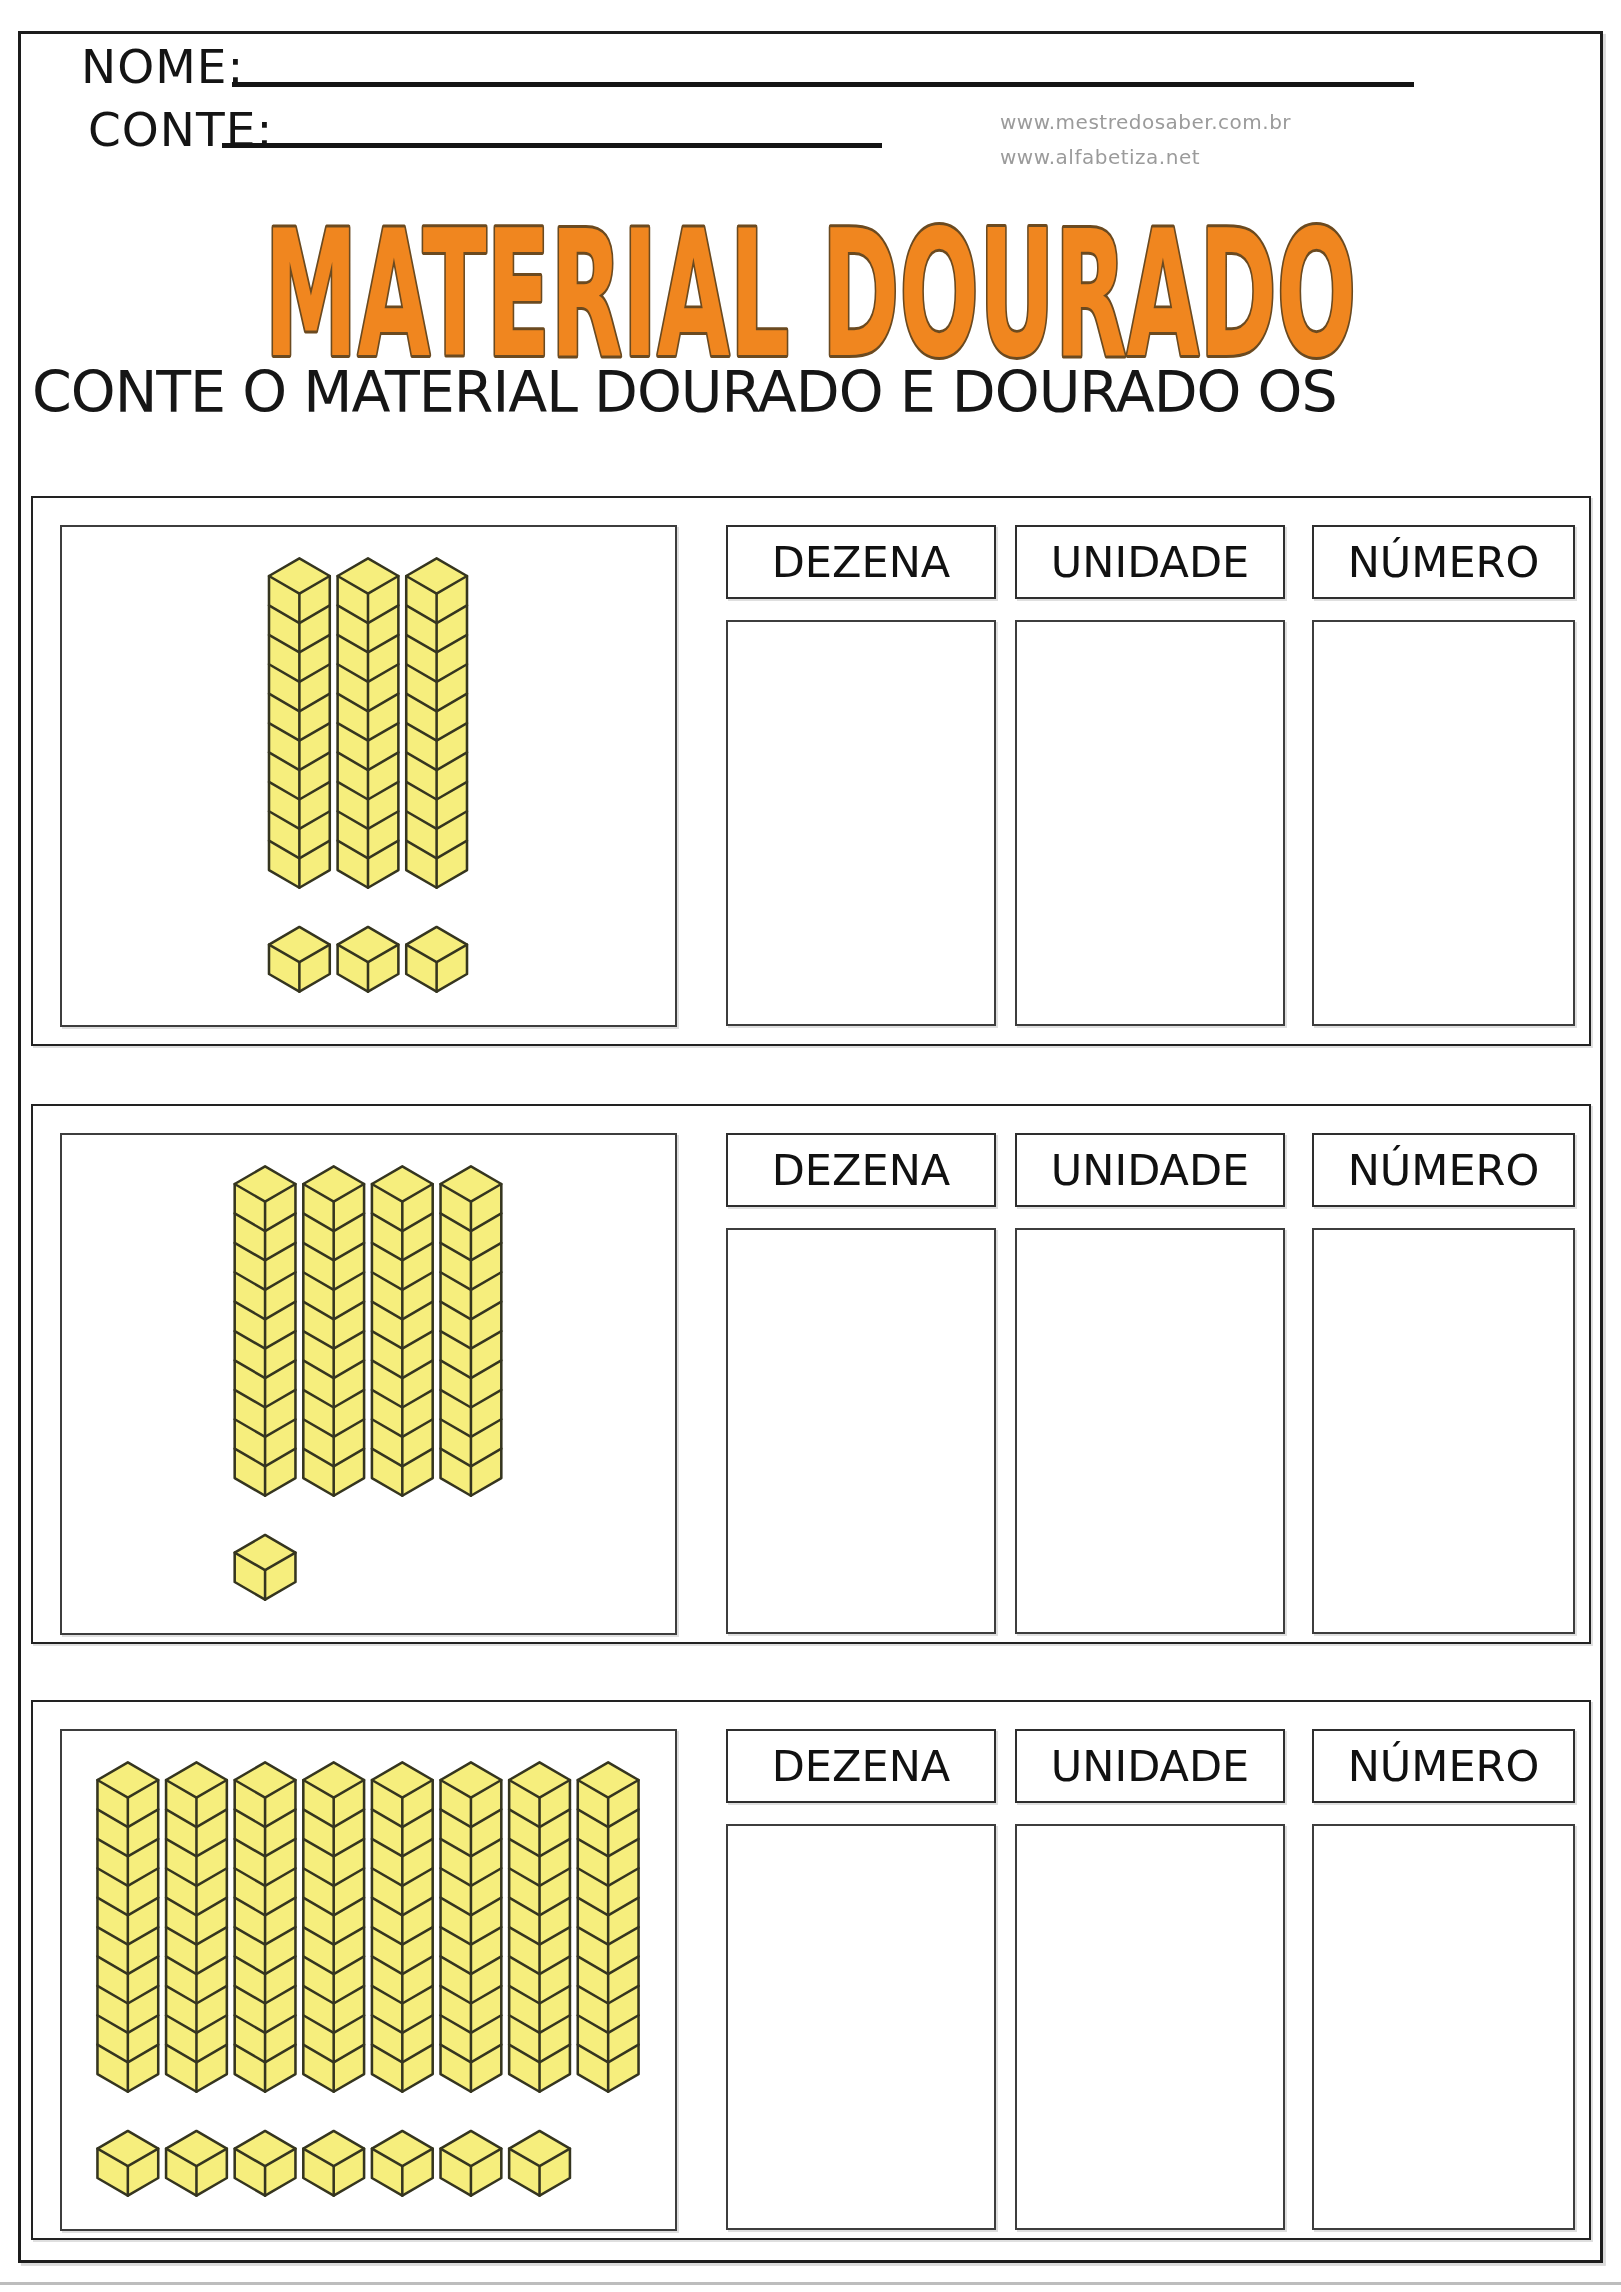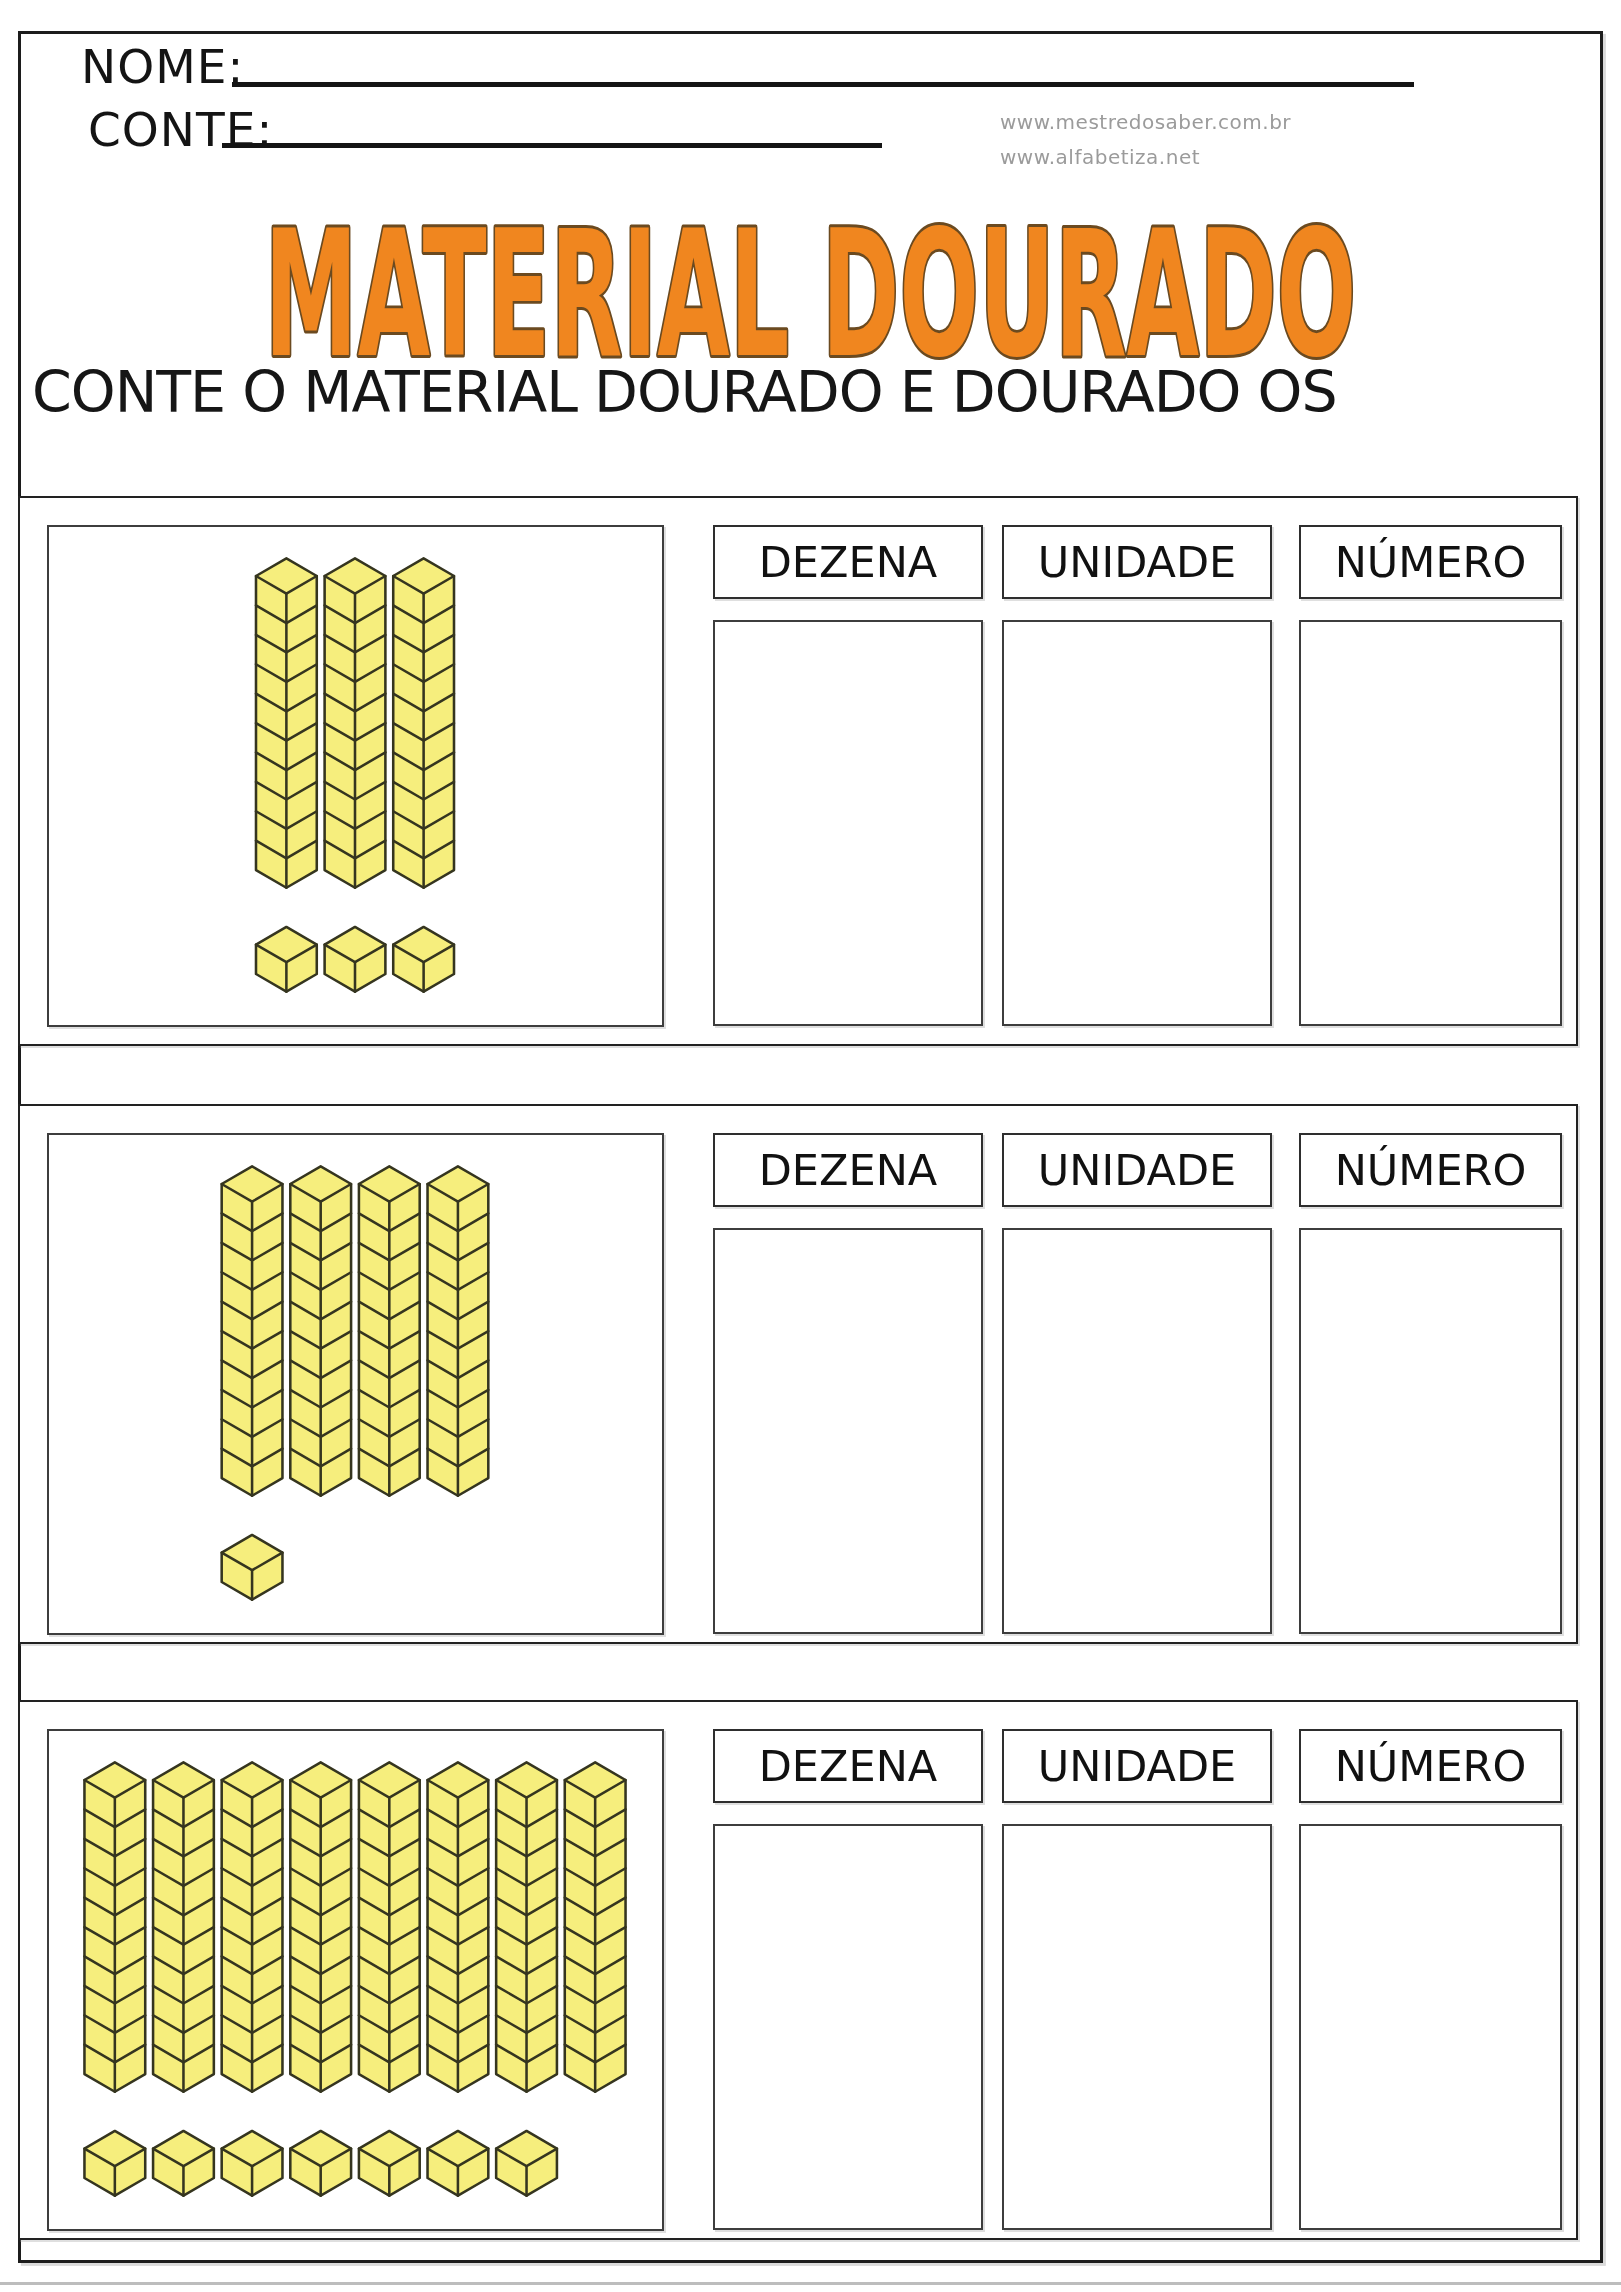--- a/index.html
+++ b/index.html
@@ -19,21 +19,21 @@
   .site-url.u1{top:110px;}
   .site-url.u2{top:145px;}
 
   .title-svg{position:absolute;left:0;top:147px;width:1621px;height:235px;}
   .title-svg text{font-family:"DejaVu Sans",sans-serif;font-weight:bold;font-size:178px;
     paint-order:stroke;stroke-linejoin:round;}
 
   .instruction{position:absolute;left:32px;top:355px;font-size:57px;line-height:74px;
     color:#161616;letter-spacing:-1px;white-space:nowrap;}
 
-  .exercise{position:absolute;left:18px;width:1560px;border:2.9px solid #222;
+  .exercise{position:absolute;left:31px;width:1560px;border:2.9px solid #222;
     box-sizing:border-box;background:#fff;box-shadow:2px 2px 0 rgba(150,150,150,.3);}
   .ex1{top:496px;height:550px;}
   .ex2{top:1104px;height:540px;}
   .ex3{top:1700px;height:540px;}
 
   .blocks-box{position:absolute;left:27.4px;top:27.4px;width:617px;height:502px;
     border:2.9px solid #3d3d3d;box-sizing:border-box;background:#fff;
     box-shadow:2px 2px 0 rgba(150,150,150,.3);}
   .blocks-box svg{display:block;width:612px;height:496px;}
 

